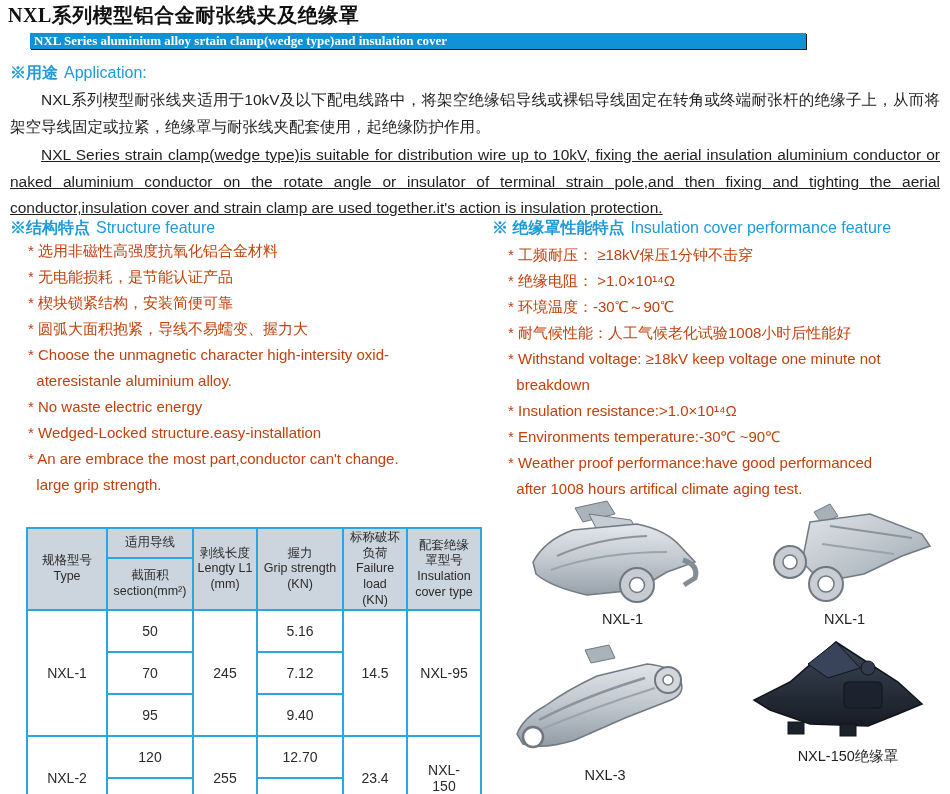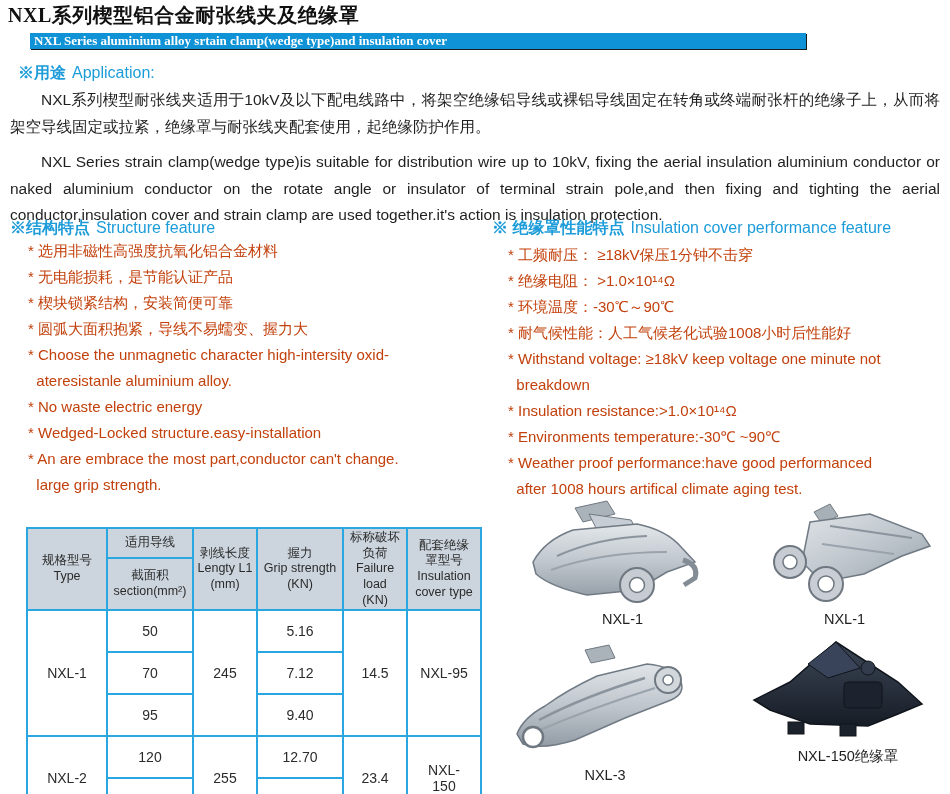--- a/index.html
+++ b/index.html
@@ -39,26 +39,26 @@
 </style>
 </head>
 <body>
 
 <div class="page">
 
   <div class="page-title">NXL系列楔型铝合金耐张线夹及绝缘罩</div>
 
   <div class="banner">NXL Series aluminium alloy srtain clamp(wedge type)and insulation cover</div>
 
-  <div class="sect-heading" style="left:10px; top:63px;margin-left:8px;">
+  <div class="sect-heading" style="left:10px; top:63px;">
     <span class="zh">※用途</span><span class="en">Application:</span>
   </div>
 
   <p class="para" style="top:87px;">NXL系列楔型耐张线夹适用于10kV及以下配电线路中，将架空绝缘铝导线或裸铝导线固定在转角或终端耐张杆的绝缘子上，从而将架空导线固定或拉紧，绝缘罩与耐张线夹配套使用，起绝缘防护作用。</p>
-  <p class="para" style="top:149px;">NXL Series strain clamp(wedge type)is suitable for distribution wire up to 10kV, fixing the aerial insulation aluminium conductor or naked aluminium conductor on the rotate angle or insulator of terminal strain pole,and then fixing and tighting the aerial conductor,insulation cover and strain clamp are used together.it's action is insulation protection.</p>
+  <p class="para" style="top:142px;text-decoration:underline;">NXL Series strain clamp(wedge type)is suitable for distribution wire up to 10kV, fixing the aerial insulation aluminium conductor or naked aluminium conductor on the rotate angle or insulator of terminal strain pole,and then fixing and tighting the aerial conductor,insulation cover and strain clamp are used together.it's action is insulation protection.</p>
 
   <div class="sect-heading" style="left:10px; top:218px;">
     <span class="zh">※结构特点</span><span class="en">Structure feature</span>
   </div>
 
   <div class="sect-heading" style="left:492px; top:218px;">
     <span class="zh">※ 绝缘罩性能特点</span><span class="en">Insulation cover performance feature</span>
   </div>
 
   <div class="feature-list" style="left:28px; top:238px; width:445px;">

